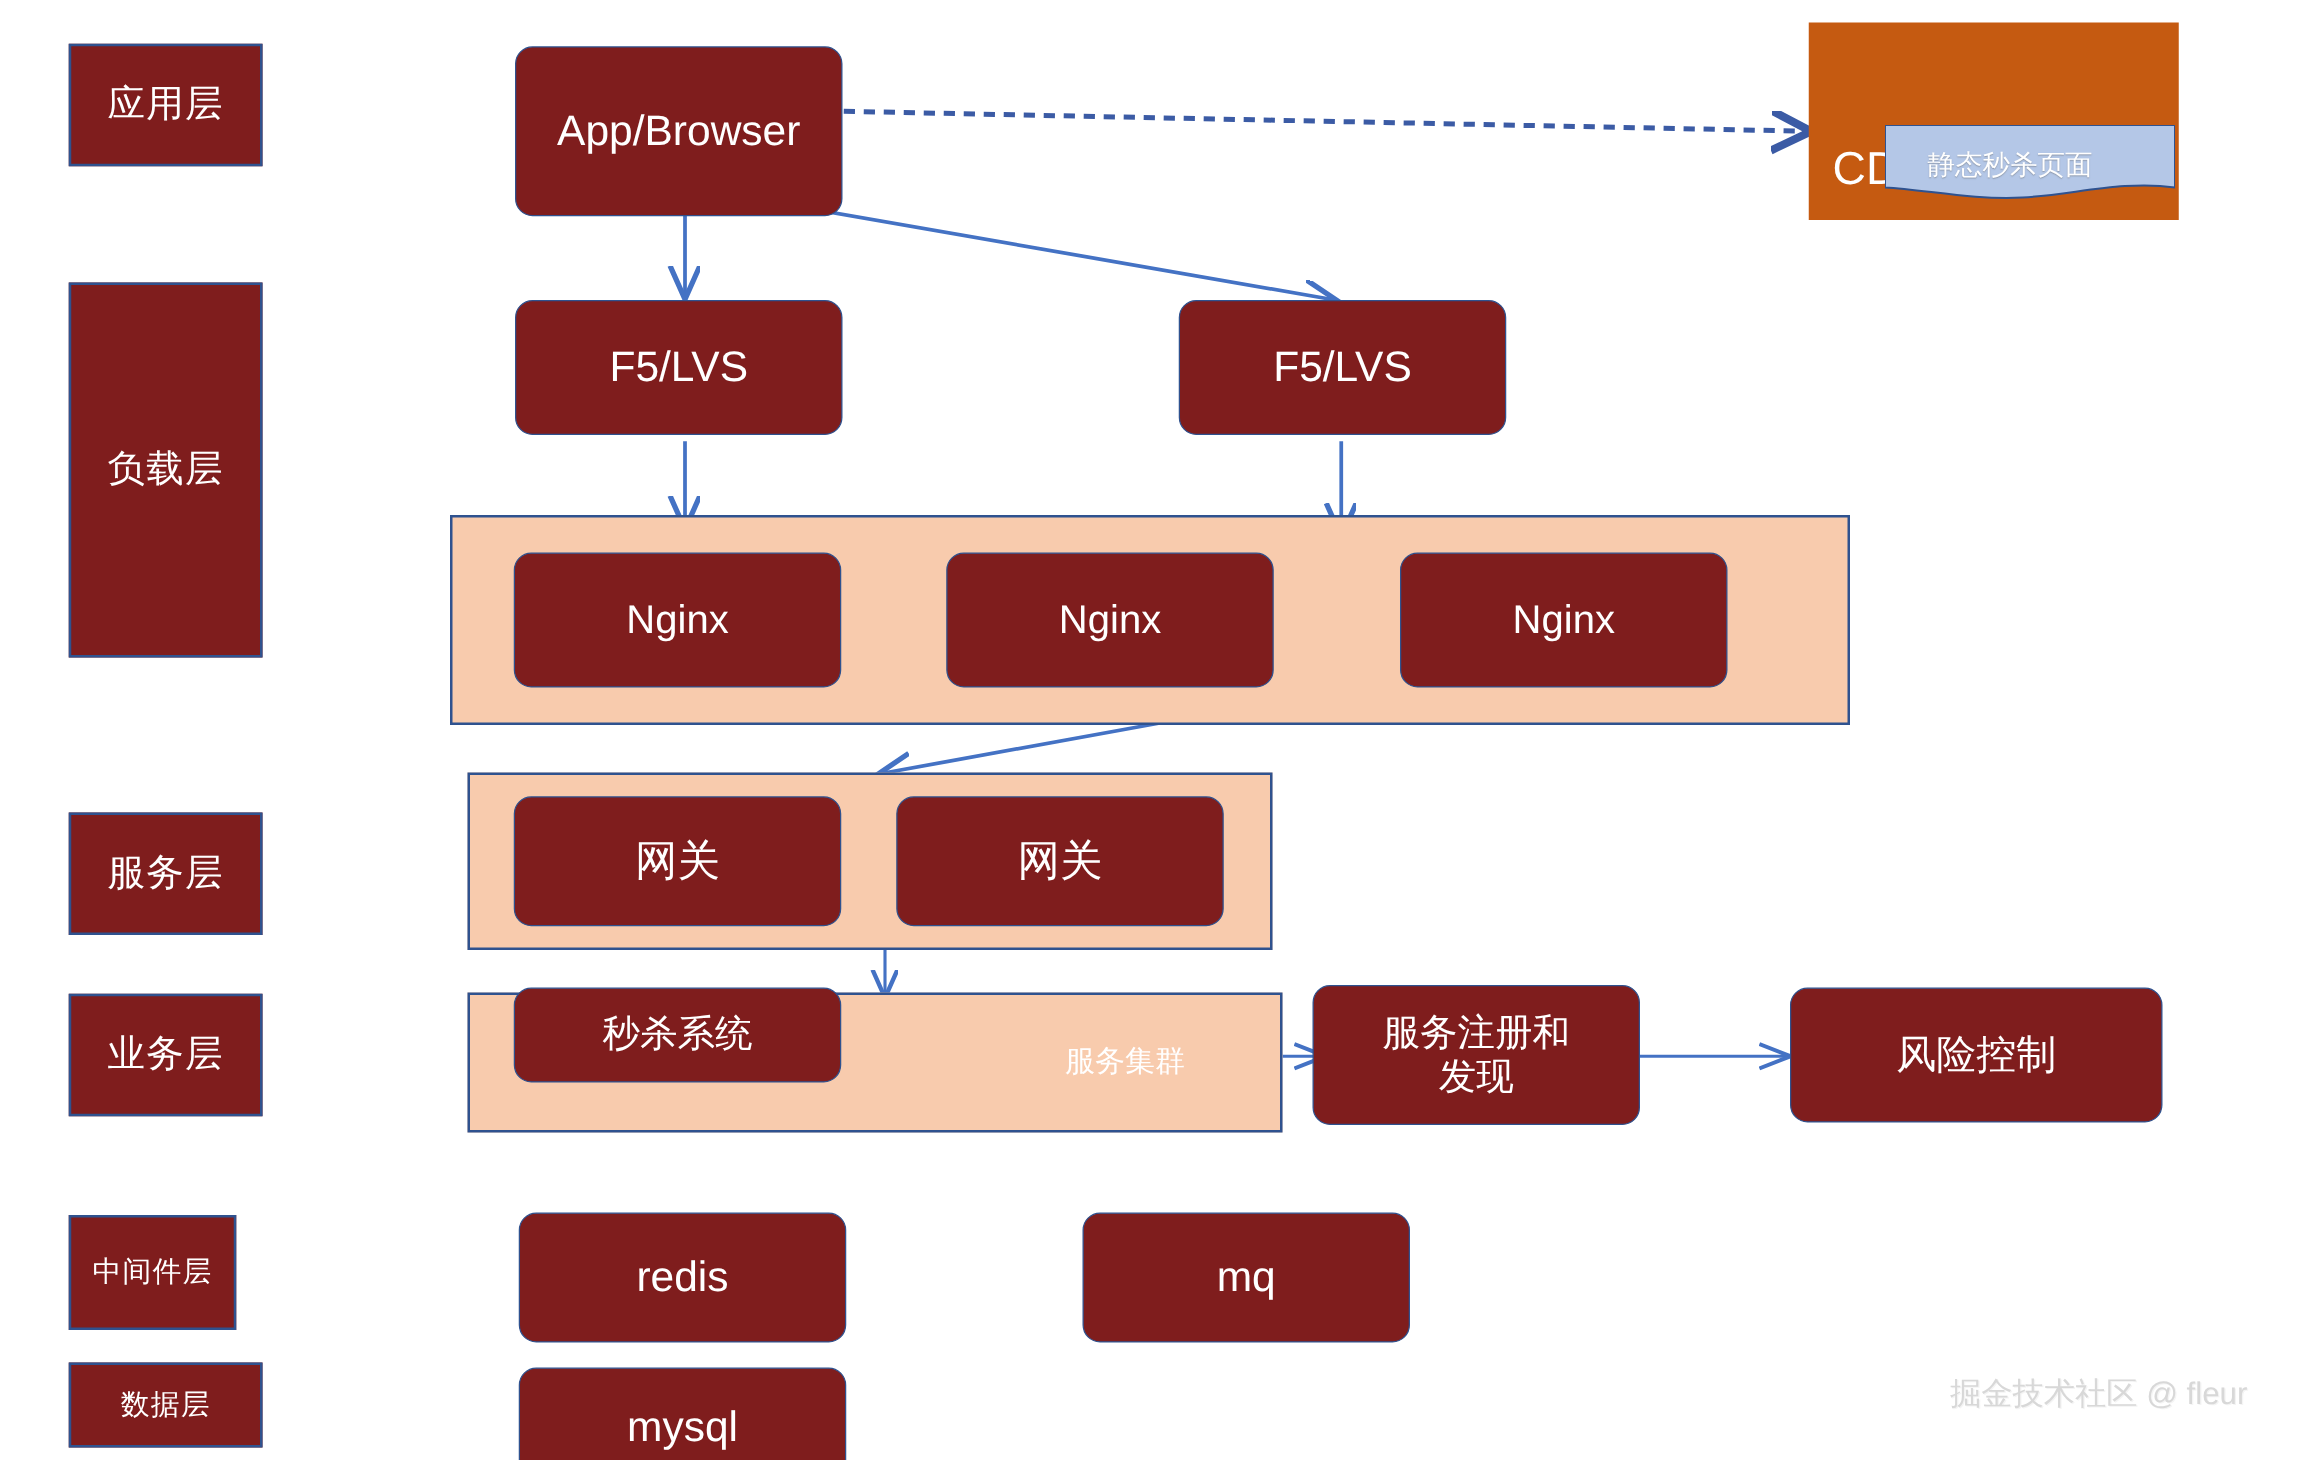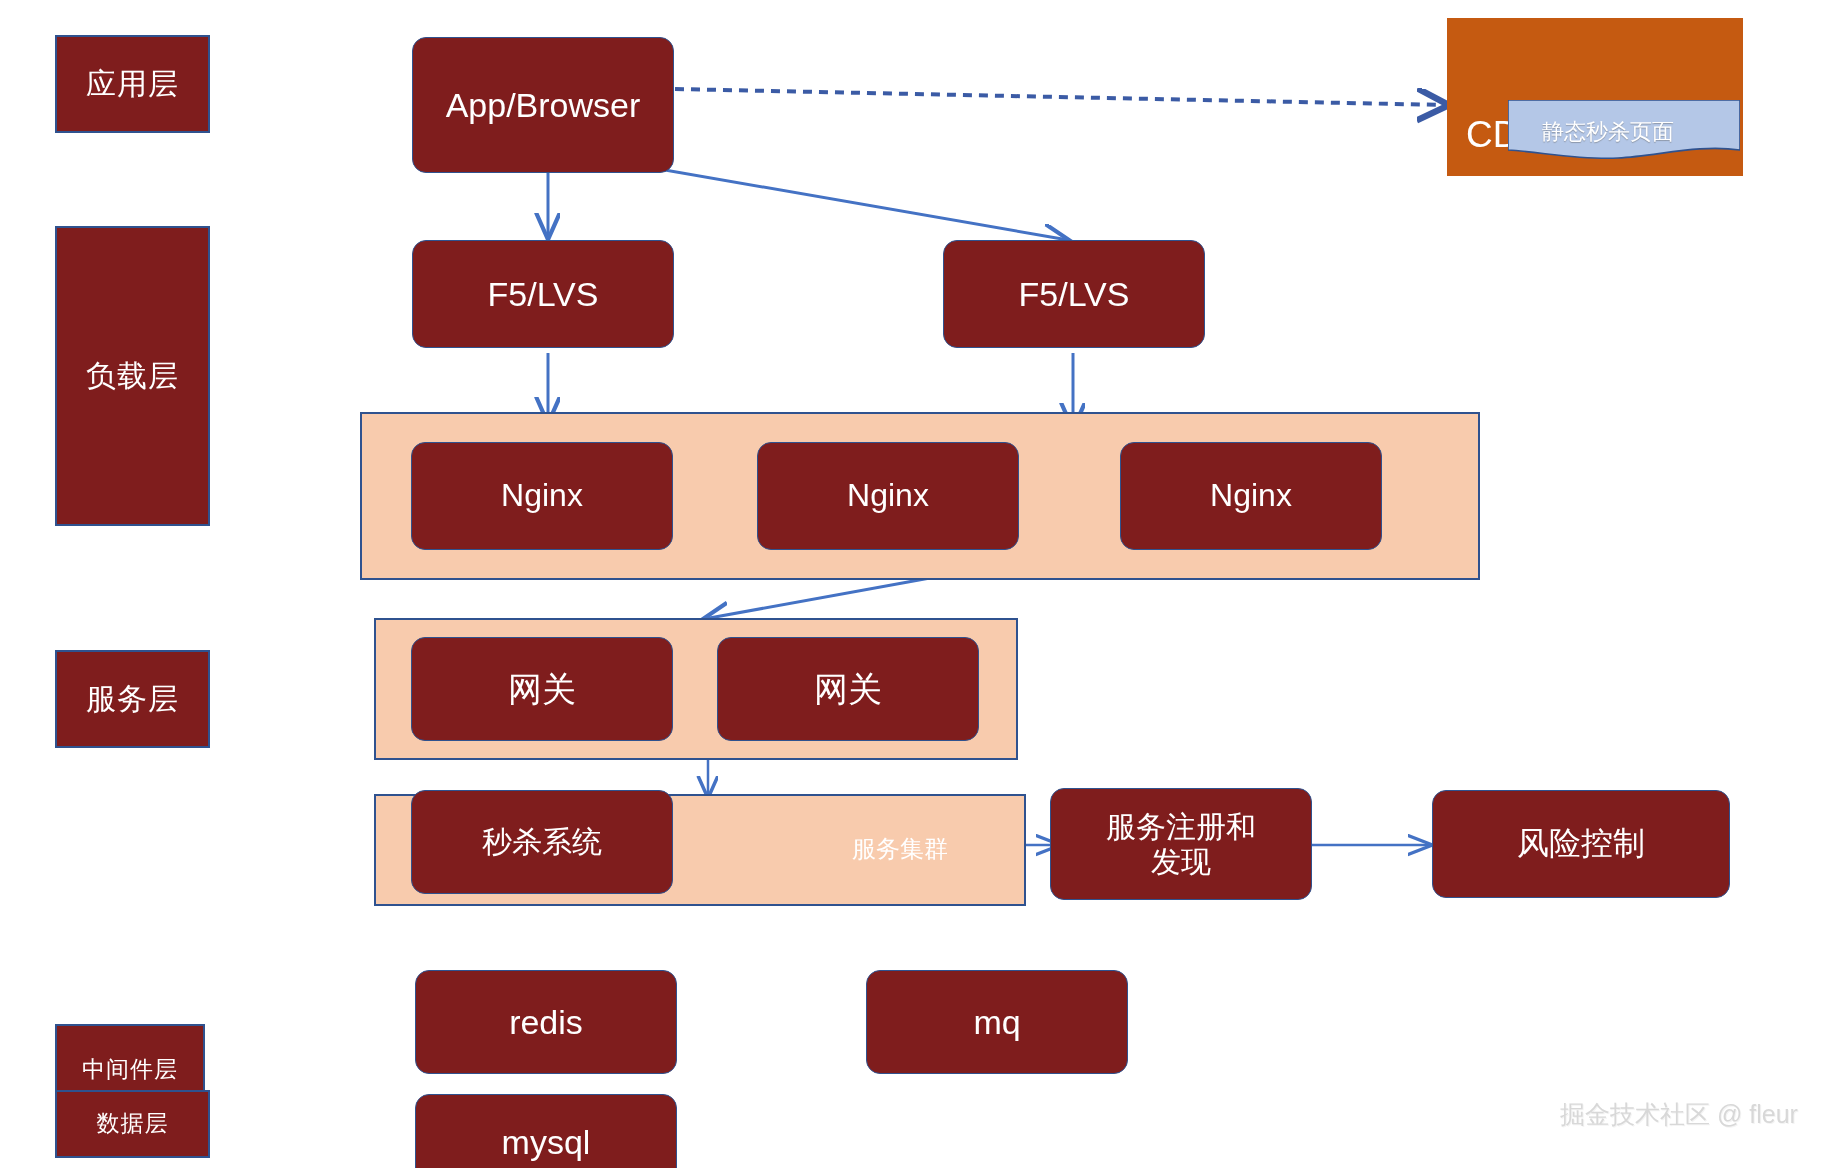--- a/index.html
+++ b/index.html
@@ -162,22 +162,25 @@
   </div>
 
   <div class="node sq" style="left:55px; top:226px; width:155px; height:300px;">
     <span class="layer-label">负载层</span>
   </div>
 
   <div class="node sq" style="left:55px; top:650px; width:155px; height:98px;">
     <span class="layer-label">服务层</span>
   </div>
 
-
-  <div class="node sq" style="left:55px; top:1024px; width:150px; height:92px;">
+  <div class="node sq" style="left:55px; top:795px; width:155px; height:98px;">
+    <span class="layer-label">业务层</span>
+  </div>
+
+  <div class="node sq" style="left:55px; top:972px; width:134px; height:92px;">
     <span class="layer-label small">中间件层</span>
   </div>
 
   <div class="node sq" style="left:55px; top:1090px; width:155px; height:68px;">
     <span class="layer-label small">数据层</span>
   </div>
 
   <div class="node rounded fs-34" style="left:412px; top:37px; width:262px; height:136px;">App/Browser</div>
 
   <div class="cdn-box" style="left:1447px; top:18px; width:296px; height:158px;">
@@ -200,21 +203,21 @@
   <div class="node rounded fs-32" style="left:757px; top:442px; width:262px; height:108px;">Nginx</div>
   <div class="node rounded fs-32" style="left:1120px; top:442px; width:262px; height:108px;">Nginx</div>
 
   <div class="group" style="left:374px; top:618px; width:644px; height:142px;"></div>
 
   <div class="node rounded fs-34" style="left:411px; top:637px; width:262px; height:104px;">网关</div>
   <div class="node rounded fs-34" style="left:717px; top:637px; width:262px; height:104px;">网关</div>
 
   <div class="group" style="left:374px; top:794px; width:652px; height:112px;"></div>
 
-  <div class="node rounded fs-30" style="left:411px; top:790px; width:262px; height:104px;">秒杀系统</div>
+  <div class="node rounded fs-30" style="left:411px; top:790px; width:262px; height:76px;">秒杀系统</div>
 
   <div class="group-caption" style="left:852px; top:833px;">服务集群</div>
 
   <div class="node rounded fs-30" style="left:1050px; top:788px; width:262px; height:112px;">服务注册和
 发现</div>
 
   <div class="node rounded fs-32" style="left:1432px; top:790px; width:298px; height:108px;">风险控制</div>
 
   <div class="node rounded fs-34" style="left:415px; top:970px; width:262px; height:104px;">redis</div>
   <div class="node rounded fs-34" style="left:866px; top:970px; width:262px; height:104px;">mq</div>

